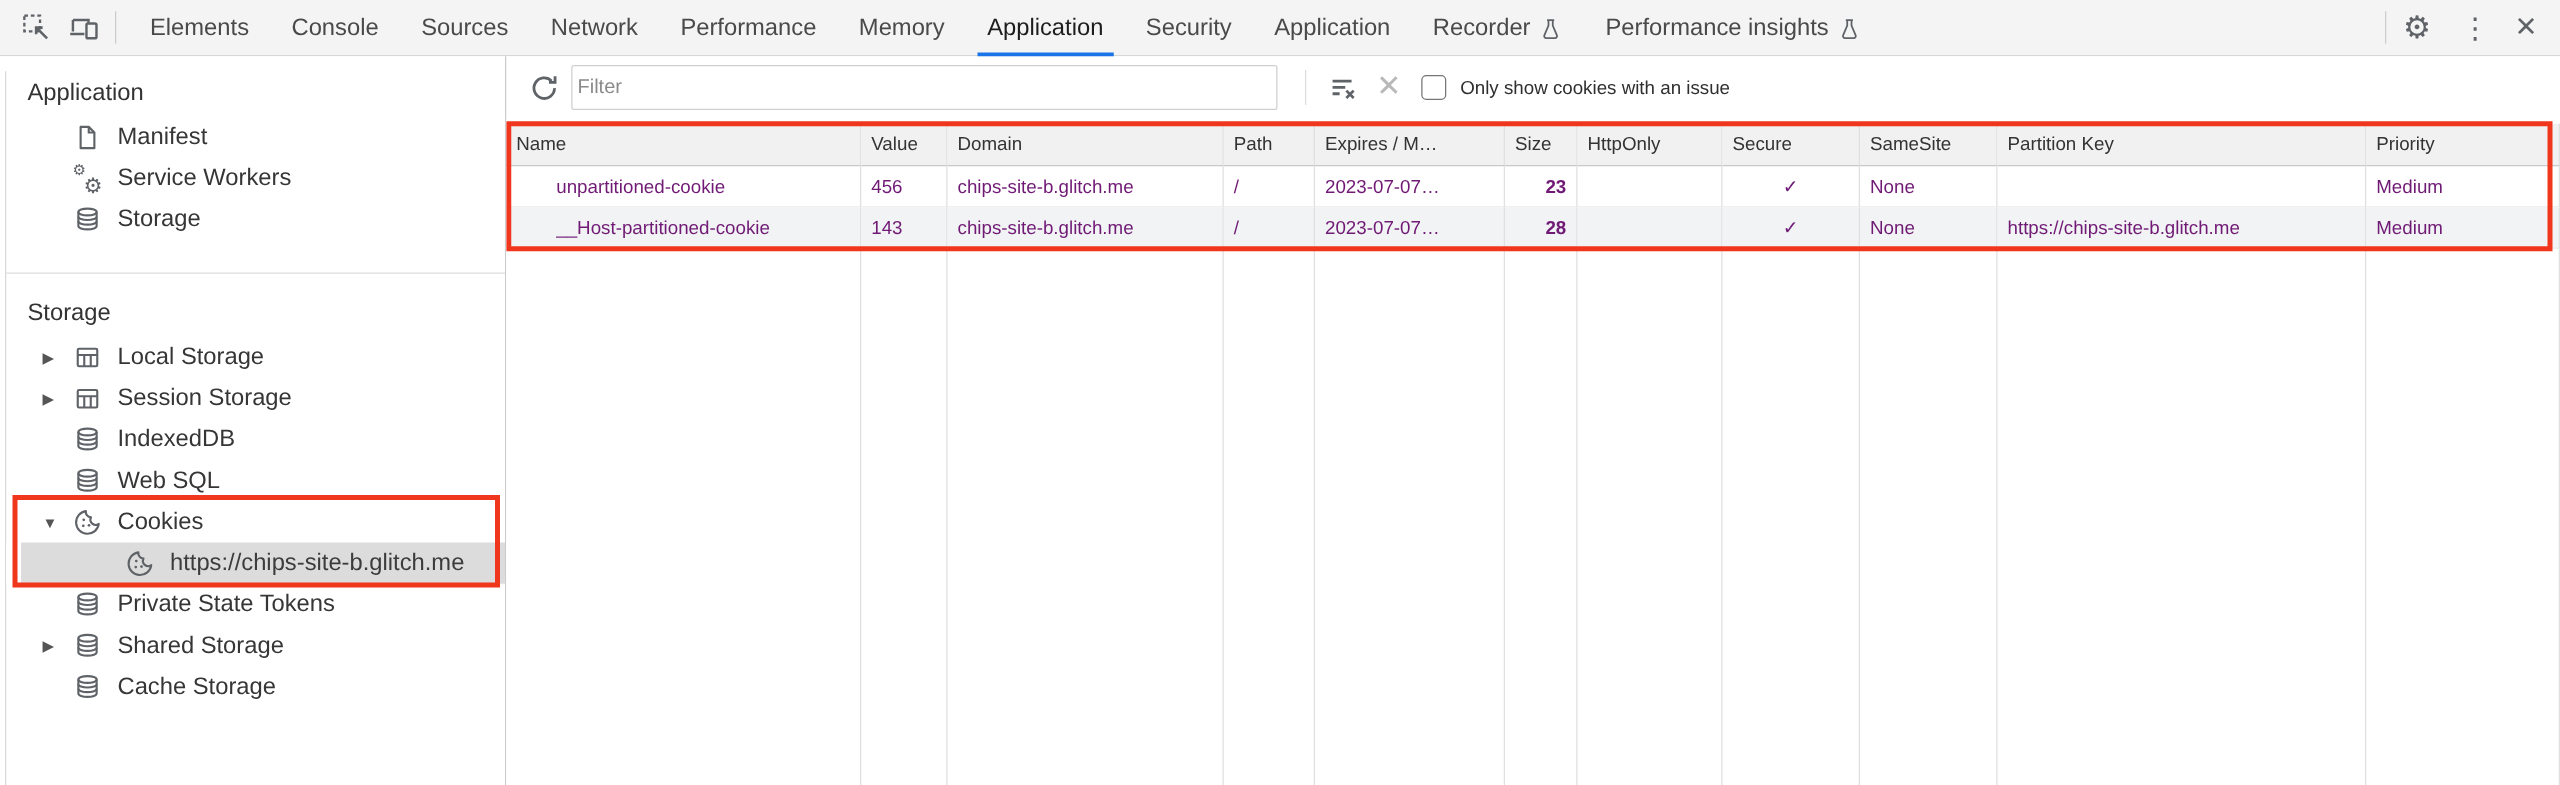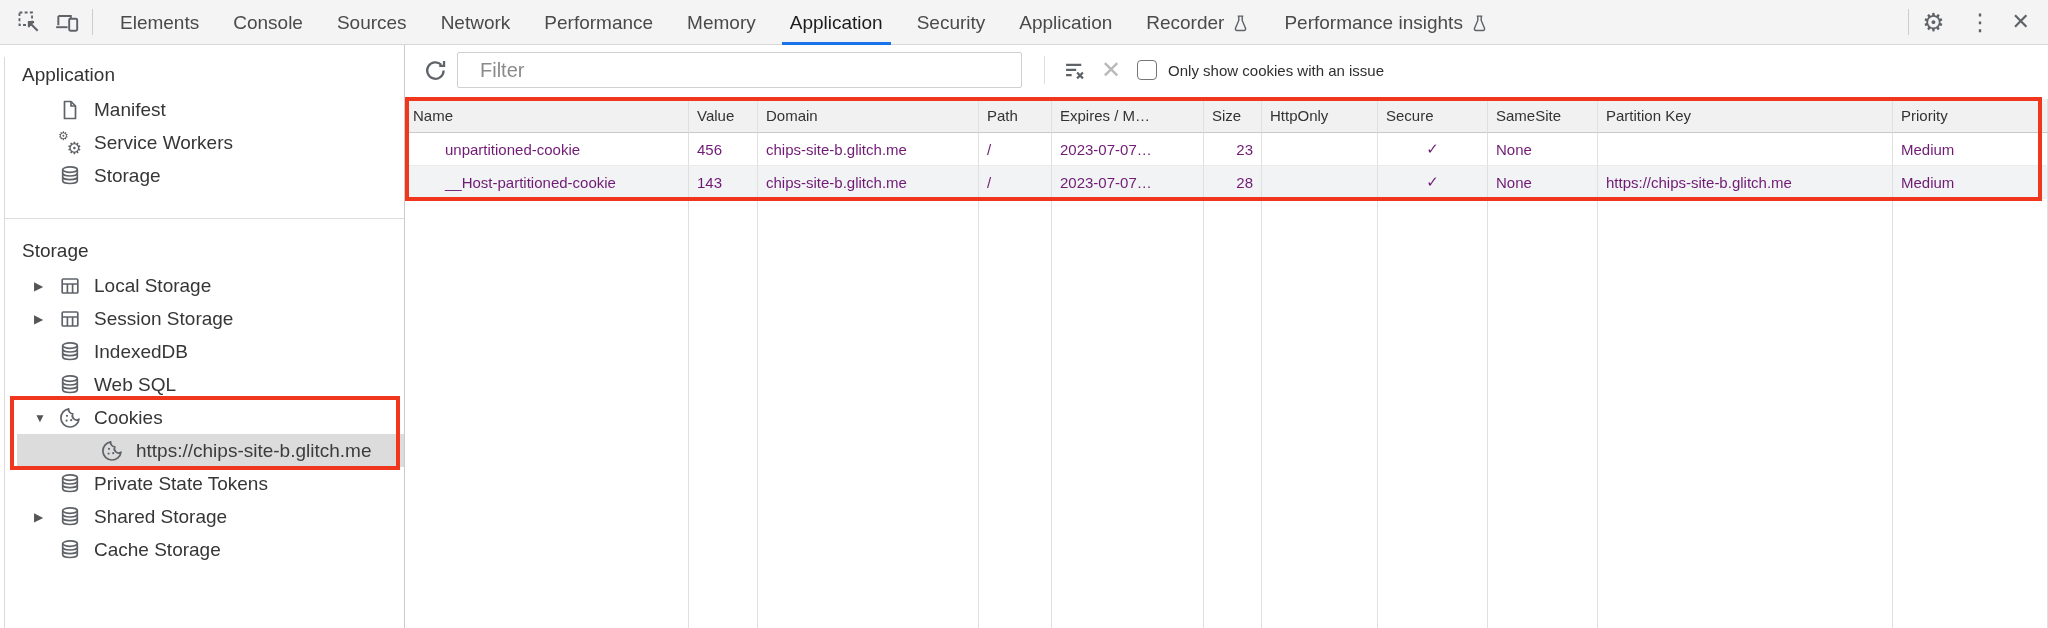--- a/index.html
+++ b/index.html
@@ -41,42 +41,42 @@
   .gear-big { position:absolute; right:0; bottom:-2px; font-size:17px; color:#5f6368; line-height:1; }
   .gear-small { position:absolute; left:0; top:-1px; font-size:12px; color:#5f6368; line-height:1; }
   .sidebar-annotation { position:absolute; left:10px; top:351px; width:390px; height:74px;
                         border:4px solid #f0371d; pointer-events:none; }
 
   
   .main { flex:1; display:flex; flex-direction:column; min-width:0; }
   .ctoolbar { height:50px; flex:0 0 50px; background:#fff; display:flex; align-items:center; padding-left:14px; }
   .refresh-btn { width:32px; height:32px; display:flex; align-items:center; justify-content:center; cursor:pointer; }
   .filter-input { margin-left:6px; width:565px; height:36px; border:1px solid #d0d0d0; border-radius:2px;
-                  background:#fff; font-size:20px; padding:0 22px; color:#4d7c0f; outline:none;
+                  background:#fff; font-size:16px; padding:0 4px; color:#4d7c0f; outline:none;
                   font-family:"Liberation Sans", sans-serif; }
   .filter-input::placeholder { color:#8a8a8a; }
   .ct-divider { width:1px; height:28px; background:#ddd; margin:0 14px 0 22px; }
   .clear-btn { width:30px; height:30px; display:flex; align-items:center; justify-content:center; cursor:pointer; }
   .xdisabled { font-size:24px; color:#b9b9b9; margin:0 16px 0 12px; line-height:1; cursor:default; }
   .checkbox { width:20px; height:20px; border:1.5px solid #767676; border-radius:4px; background:#fff;
               margin-right:11px; cursor:pointer; flex:0 0 20px; }
   .cb-label { font-size:15px; color:#2f2f2f; white-space:nowrap; }
 
   
   .grid-wrap { flex:1; position:relative; min-height:0; overflow:hidden; background:#fff; padding-top:4px; }
   .grid { display:grid; height:100%;
           grid-template-columns:284px 69px 221px 73px 152px 58px 116px 110px 110px 295px 1fr;
           grid-template-rows:34px 33px 33px 1fr; }
   .gc { border-right:1px solid #e0e0e0; padding:0 8px; font-size:15px; white-space:nowrap; overflow:hidden;
         display:flex; align-items:center; }
   .gc.h { background:#f1f1f1; color:#333; border-bottom:1px solid #c9c9c9; }
   .gc.d { color:#701a75; border-bottom:1px solid #ececec; cursor:default; }
   .gc.d.stripe { background:#f1f3f4; }
   .gc.name-cell { padding-left:40px; }
-  .gc.num { justify-content:flex-end; }
+  .gc.num { justify-content:flex-end;font-weight:bold; }
   .gc.ctr { justify-content:center; }
   .gc.f { border-bottom:none; }
   .table-annotation { position:absolute; left:0; right:6px; top:2px; height:104px;
                       border:4px solid #f0371d; pointer-events:none; }
 
   svg.ic { display:block; }
 </style>
 </head>
 <body>
 

